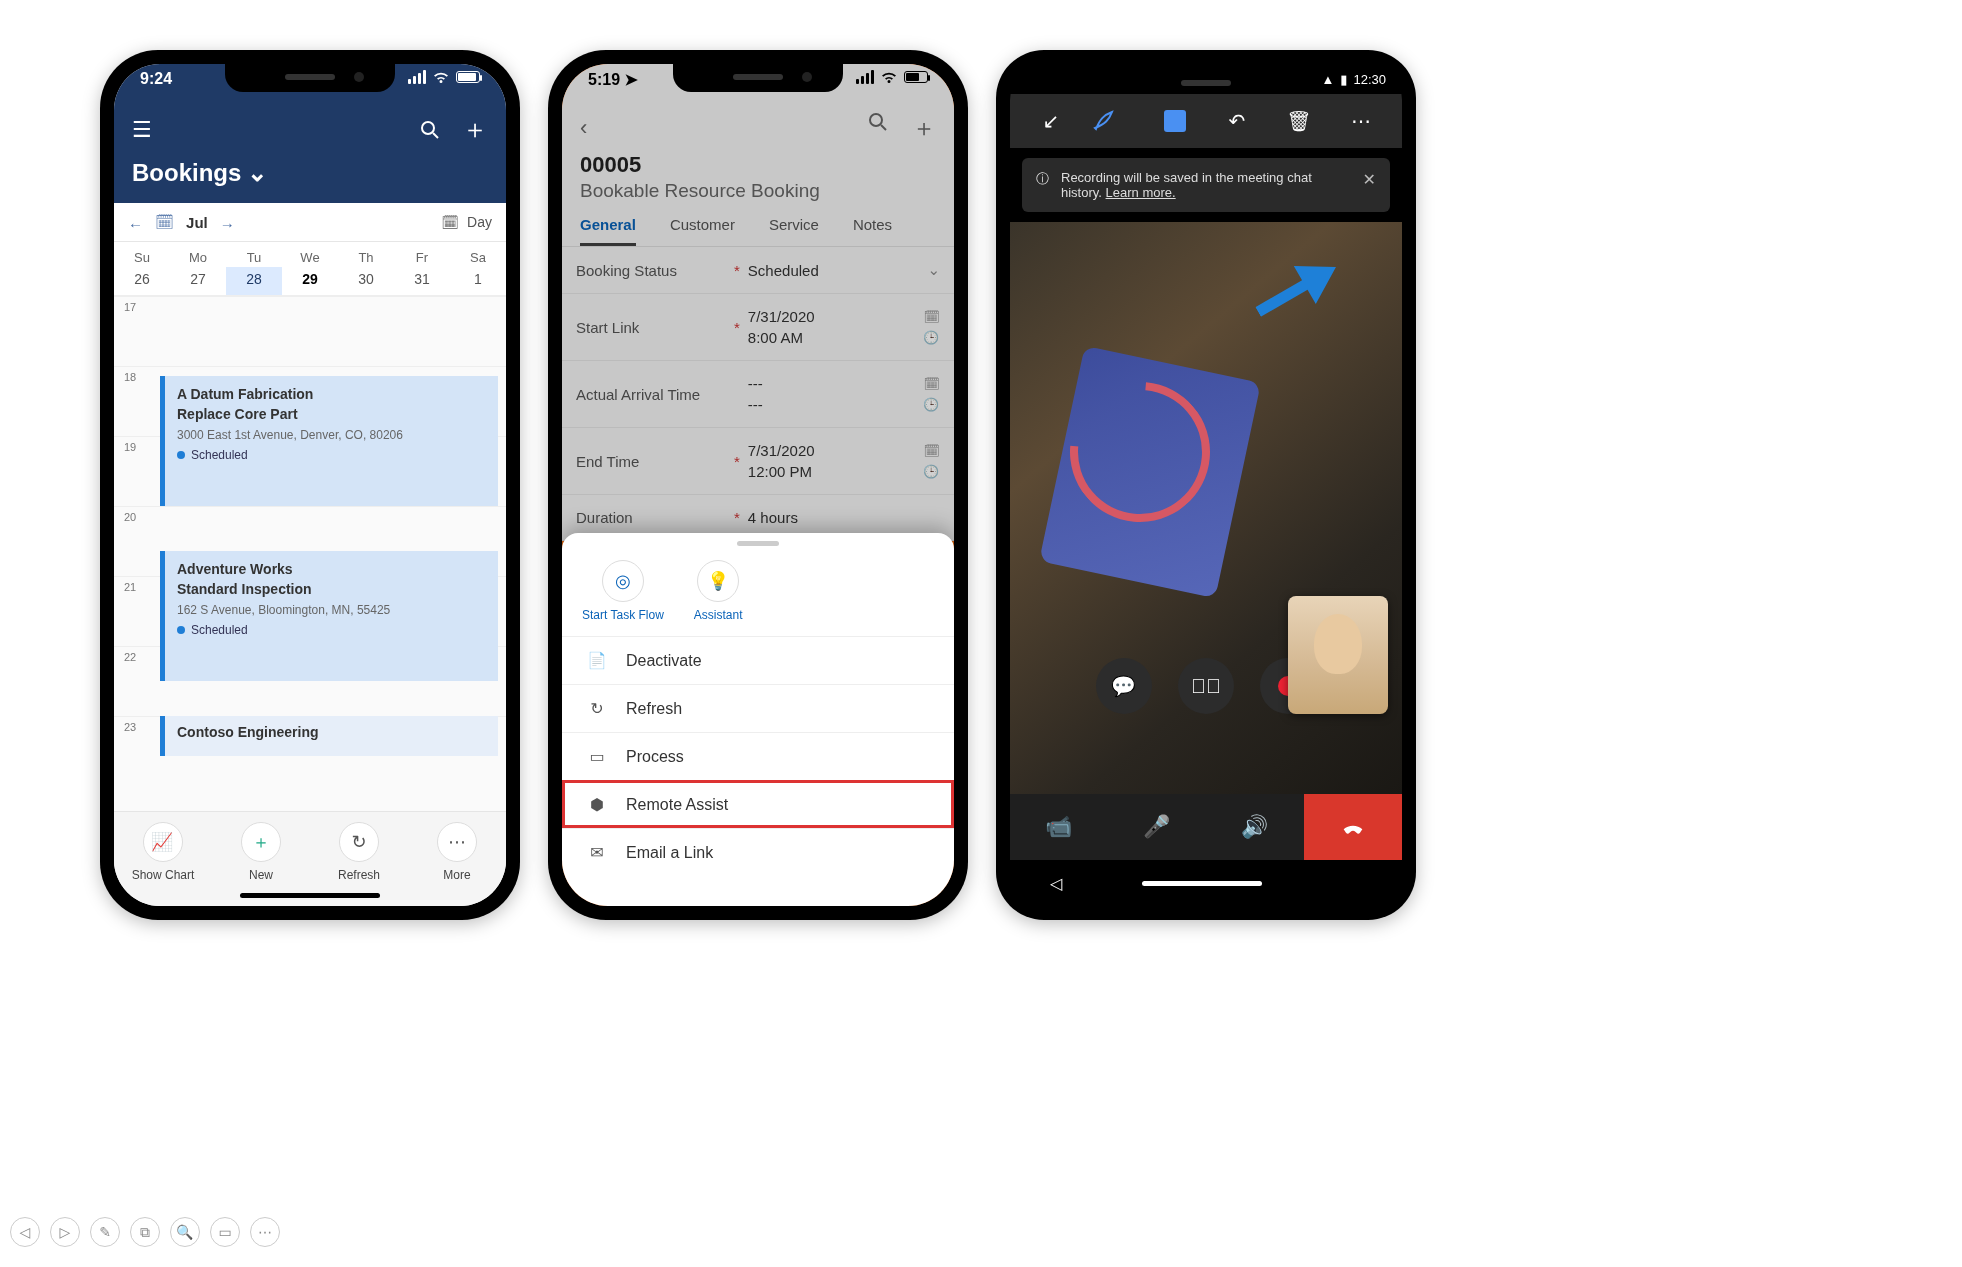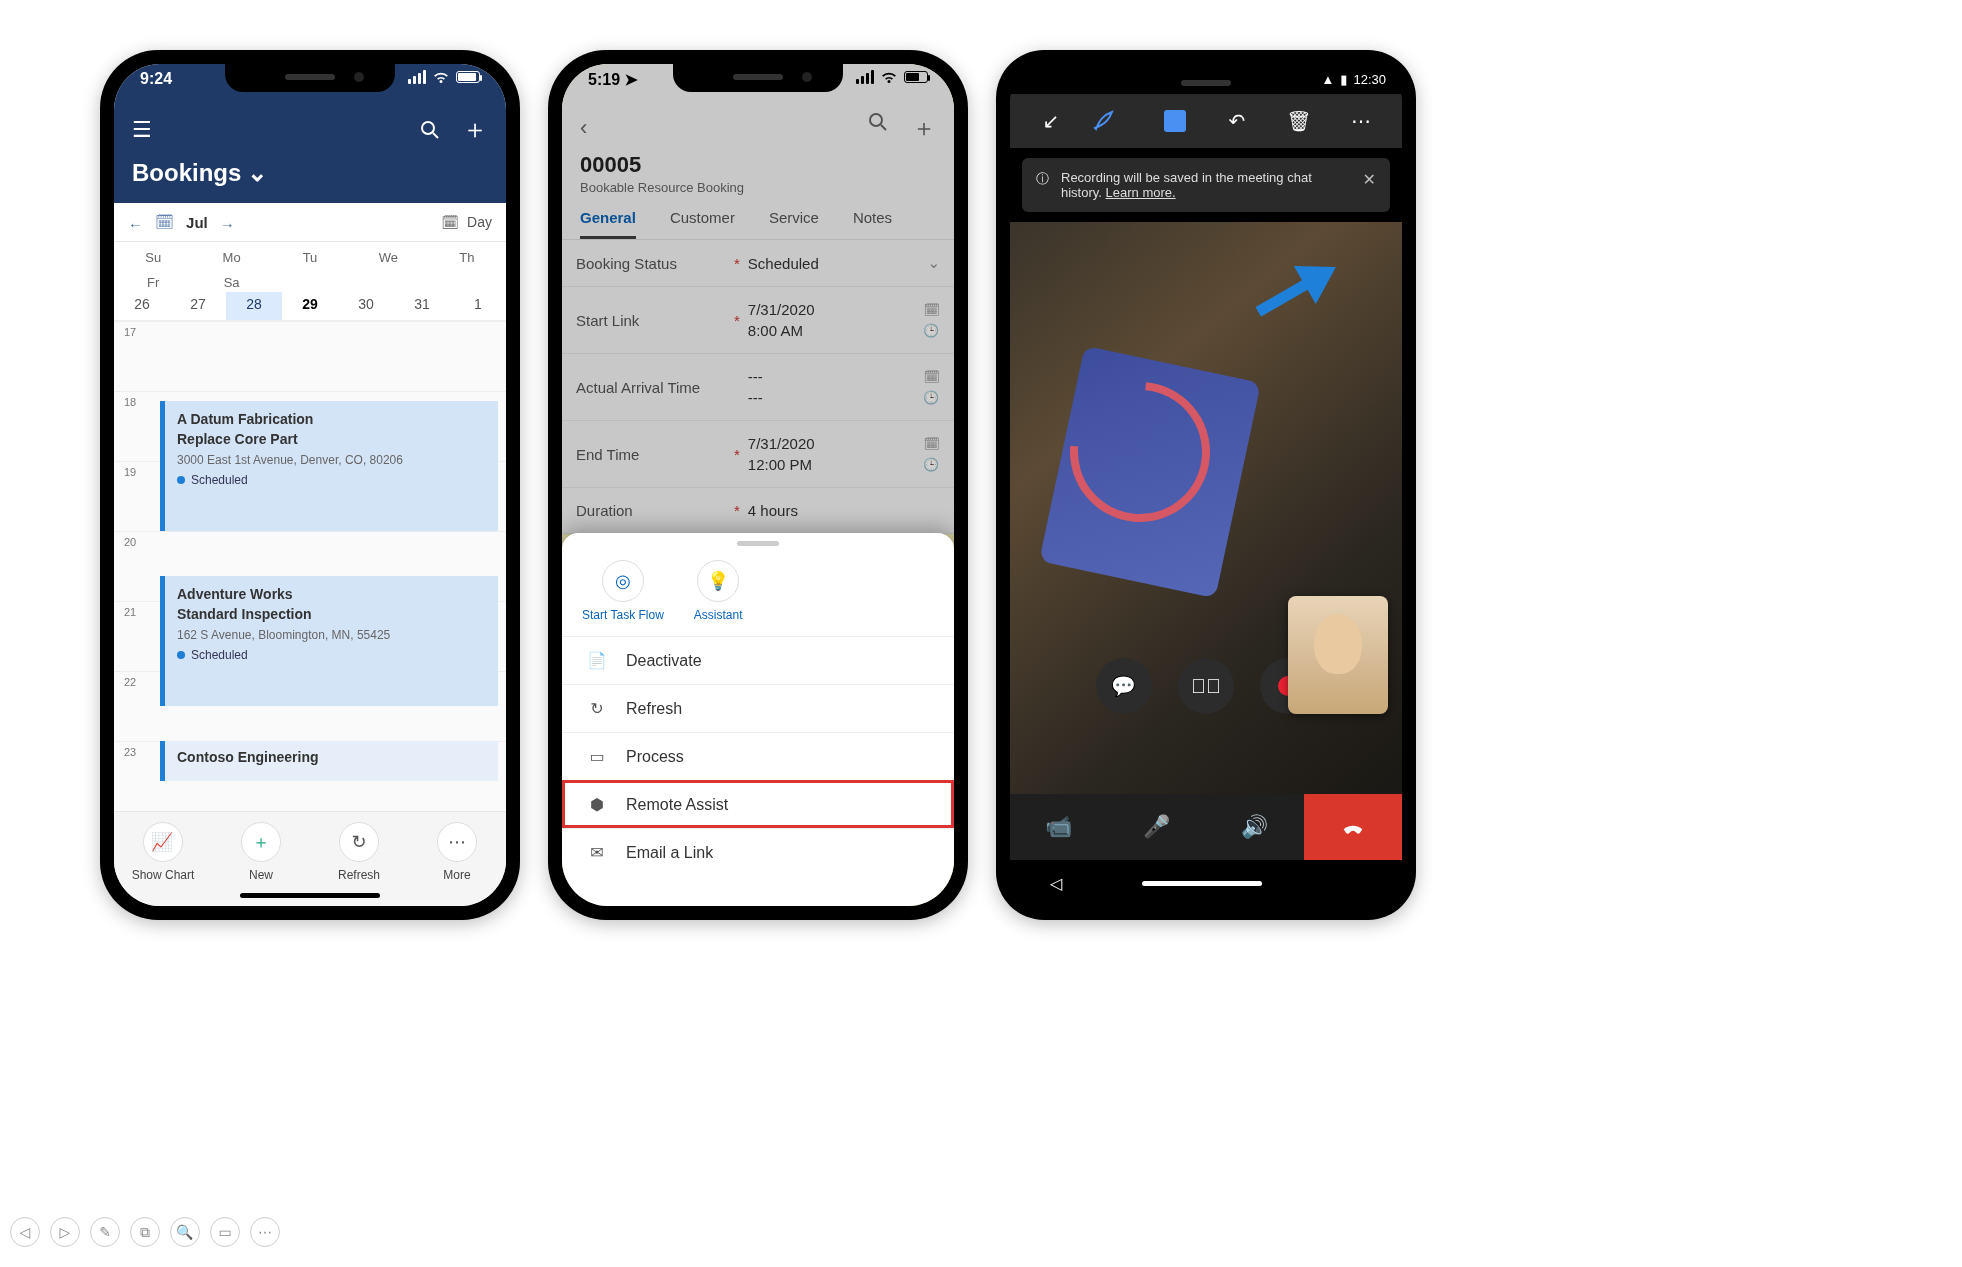--- a/index.html
+++ b/index.html
@@ -90,21 +90,21 @@
   }
   .p1-topbar .left,.p1-topbar .right{display:flex;gap:22px;align-items:center;font-size:22px}
   .p1-title{padding:4px 18px 6px; font-size:24px; font-weight:600; display:flex; align-items:center; gap:6px;}
   .p1-cal-toolbar{
     background:#fff; color:#333;
     display:flex; align-items:center;justify-content:space-between;
     padding:10px 14px; border-bottom:1px solid #e6e6e6;
   }
   .p1-cal-toolbar .left{display:flex;align-items:center;gap:12px;font-size:15px;color:#4b6fa5}
   .p1-cal-toolbar .right{display:flex;align-items:center;gap:8px;font-size:14px;color:#555}
-  .p1-weekdays{display:grid;grid-template-columns:repeat(5,1fr);background:#fff;}
+  .p1-weekdays{display:grid;grid-template-columns:repeat(7,1fr);background:#fff;}
   .p1-weekdays div{padding:8px 0 2px;text-align:center;font-size:13px;color:#666}
   .p1-weeknums{display:grid;grid-template-columns:repeat(7,1fr);background:#fff;border-bottom:1px solid #eee}
   .p1-weeknums div{padding:4px 0 8px;text-align:center;font-size:14px;color:#555}
   .p1-weeknums div.sel{background:#dceafe;color:#1f3a66}
   .p1-weeknums div.today{font-weight:700;color:#000}
   .p1-schedule{flex:1;overflow:hidden;background:#fafafa;position:relative}
   .hour-row{display:flex;align-items:flex-start;border-top:1px solid #eee;height:70px}
   .hour-row .hr{width:40px;font-size:11px;color:#777;padding:4px 0 0 10px}
   .hour-row .slot{flex:1;height:100%}
   .event{
@@ -124,21 +124,21 @@
     padding:10px 0 24px;
   }
   .p1-bottom .btn{display:flex;flex-direction:column;align-items:center;gap:6px;font-size:12px;color:#444}
   .circ{width:40px;height:40px;border-radius:50%;border:1px solid #ddd;background:#fff;display:flex;align-items:center;justify-content:center;font-size:18px;color:#2a6}
 
   
   .p2-header{background:#f4f4f4;color:#222}
   .p2-nav{display:flex;align-items:center;justify-content:space-between;padding:4px 18px 8px;color:#444;font-size:20px}
   .p2-title{padding:0 18px 2px}
   .p2-title h2{font-size:22px;font-weight:700;color:#222}
-  .p2-title .sub{font-size:13px;color:#666;margin-top:2px}
+  .p2-title .sub{font-size:19px;color:#666;margin-top:2px}
   .p2-tabs{display:flex;gap:34px;padding:12px 18px 0;border-bottom:1px solid #ddd;font-size:15px}
   .p2-tabs div{padding-bottom:10px;color:#555}
   .p2-tabs div.active{color:#0a63b8;border-bottom:3px solid #404040;font-weight:600}
   .scrim{position:absolute;inset:0;background:rgba(0,0,0,.18);pointer-events:none}
   .p2-fields{background:#f4f4f4}
   .field{display:flex;align-items:center;padding:14px 14px;border-bottom:1px solid #e4e4e4;font-size:15px}
   .field .lbl{width:150px;color:#555}
   .field .star{color:#c33;margin:0 8px}
   .field .val{flex:1;color:#333}
   .field .mini{display:flex;flex-direction:column;gap:6px;font-size:13px;color:#888;justify-content:center}
@@ -363,21 +363,21 @@
           <span>More</span>
         </div>
       </div>
       <div class="home-indicator"></div>
     </div>
   </div>
 
   <div class="phone iphone">
     <div class="speaker"></div>
       <div class="cam"></div>
-    <div class="screen" style="background:#fef9c3">
+    <div class="screen" style="background:#f97316">
       <div class="p2-header">
         <div class="statusbar" style="color:#000">
           <span><span>5:19</span> <span>➤</span></span>
           <span class="right" style="color:#000">
             <span class="sig-bars">
                 <span></span>
                 <span></span>
                 <span></span>
                 <span></span>
               </span>

